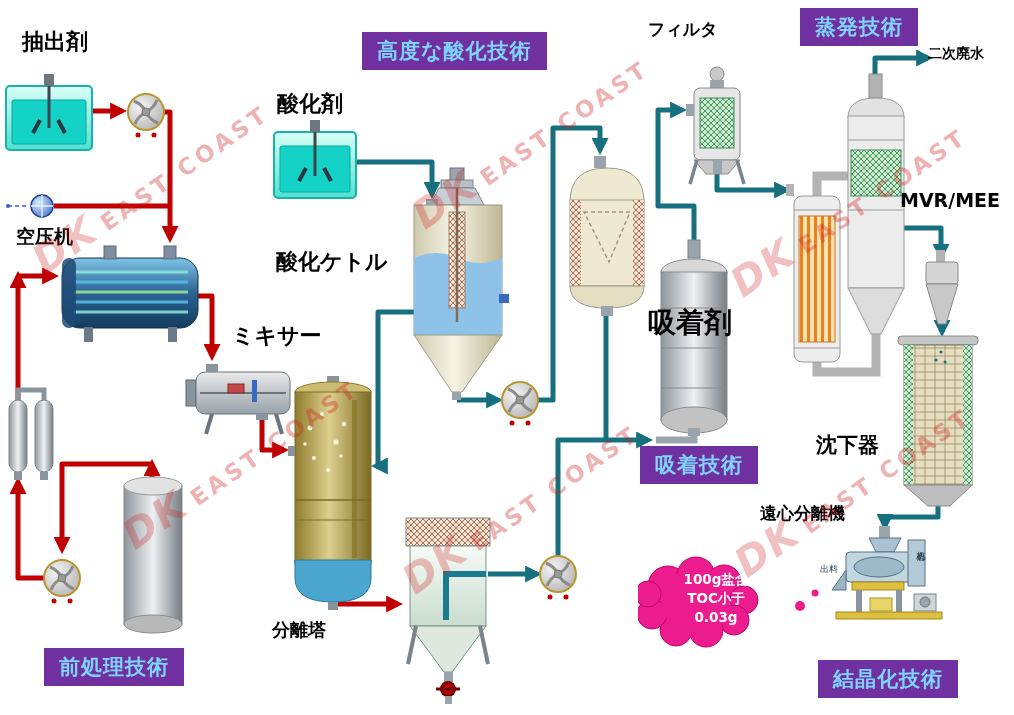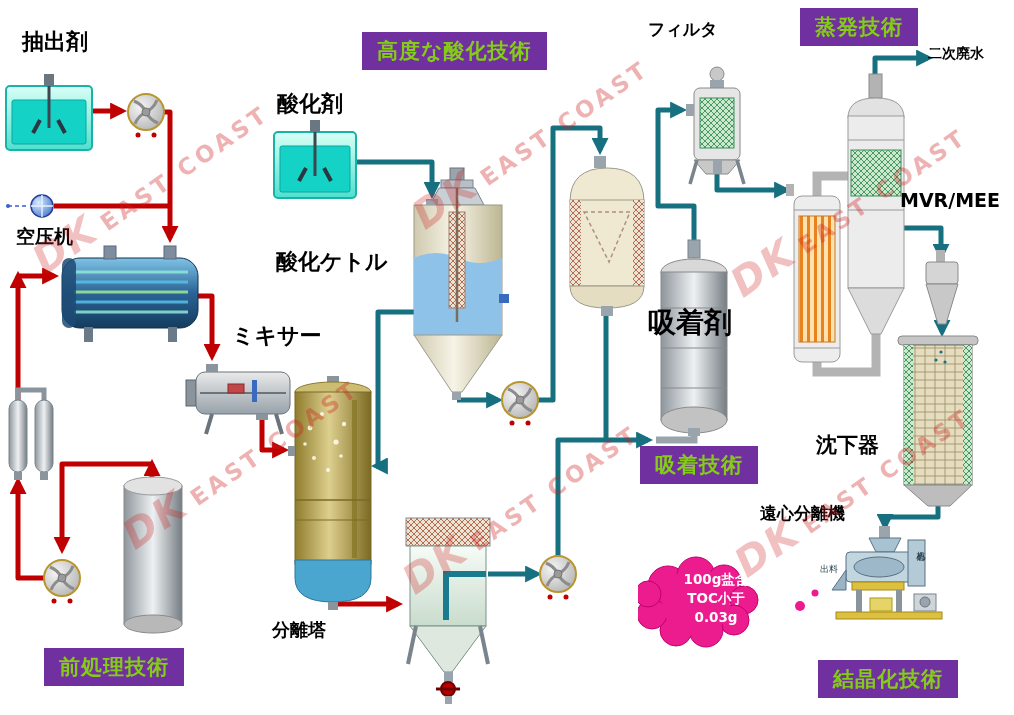--- a/index.html
+++ b/index.html
@@ -1,20 +1,20 @@
 <!DOCTYPE html>
 <html><head>
 <meta charset="utf-8">
 <style>
   html,body{margin:0;padding:0;background:#888;}
   .stage{position:relative;width:1014px;height:715px;background:#ffffff;overflow:hidden;
          font-family:"DejaVu Sans","Liberation Sans",sans-serif;margin:0 auto;}
   .stage svg.canvas{position:absolute;left:0;top:0;z-index:1;}
   .lbl{position:absolute;color:#000;font-weight:600;white-space:nowrap;z-index:4;line-height:1.1;}
-  .banner{position:absolute;background:#7030a0;color:#84cc16;font-weight:700;font-size:21px;
+  .banner{position:absolute;background:#7030a0;color:#7dd3fc;font-weight:700;font-size:21px;
           padding:5px 15px;letter-spacing:1px;white-space:nowrap;z-index:4;}
   .wm{position:absolute;z-index:5;pointer-events:none;white-space:nowrap;
       transform:translate(-50%,-50%) rotate(-35deg);display:flex;align-items:baseline;gap:8px;}
   .wm-dk{font-size:40px;font-weight:800;color:rgba(205,30,30,0.28);letter-spacing:2px;font-style:italic;}
   .wm-rest{font-size:23px;font-weight:700;color:rgba(205,30,30,0.34);letter-spacing:4px;}
   .callout{position:absolute;z-index:4;}
   .callout svg{position:absolute;left:0;top:0;}
   .callout-text{position:absolute;left:0;top:14px;width:124px;text-align:center;color:#fff;
                 font-weight:800;font-size:13.5px;line-height:19px;z-index:2;padding-left:16px;}
 </style>

